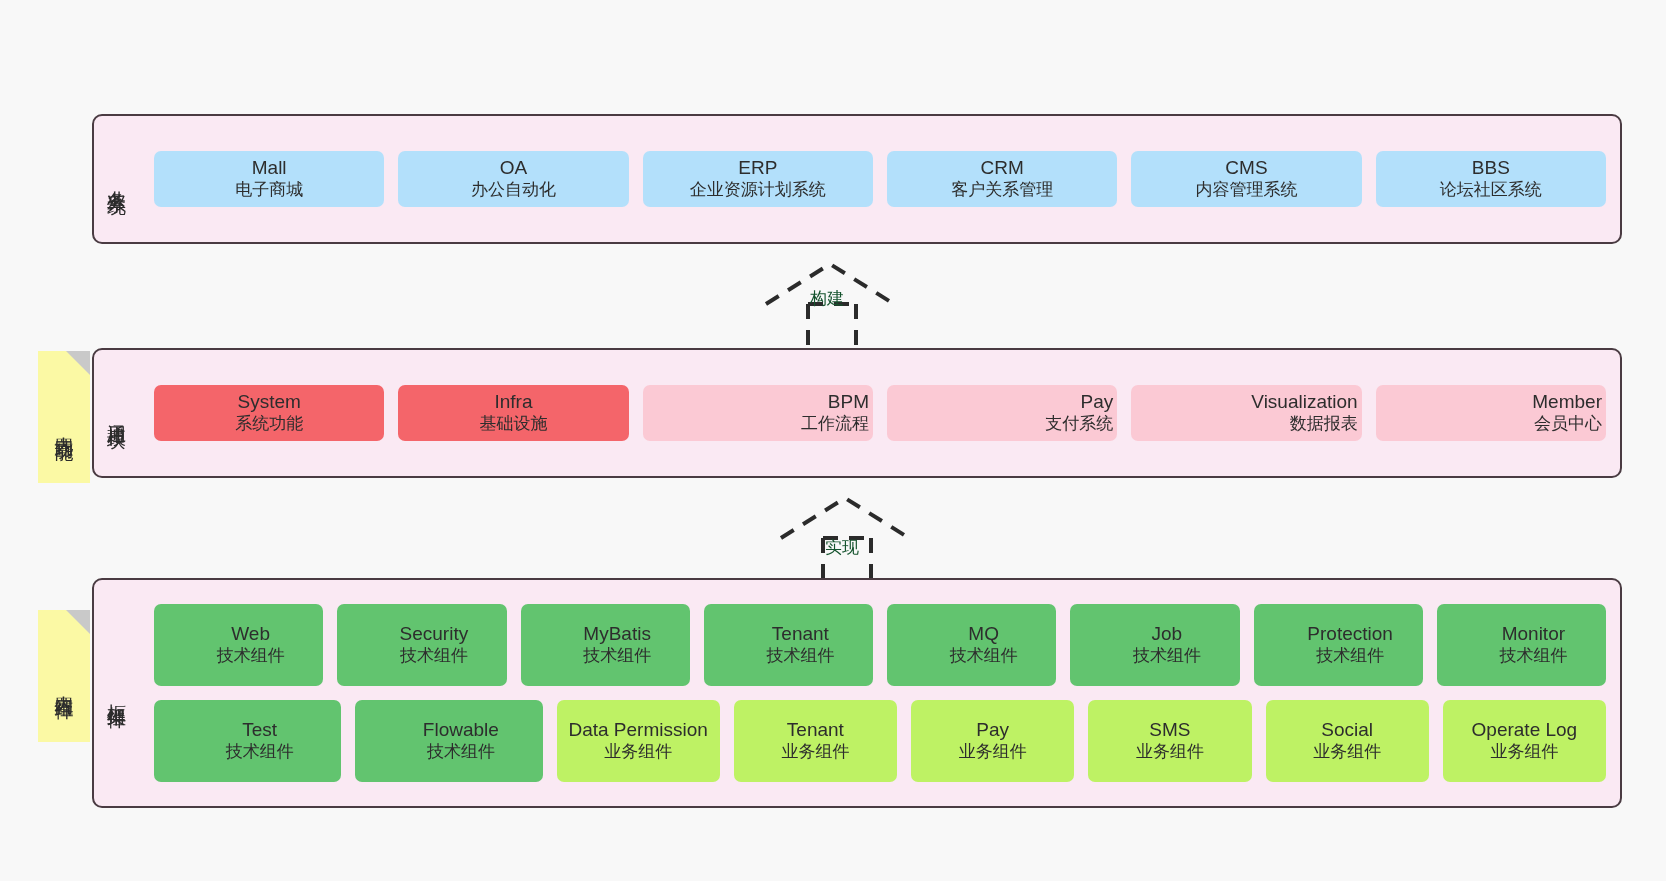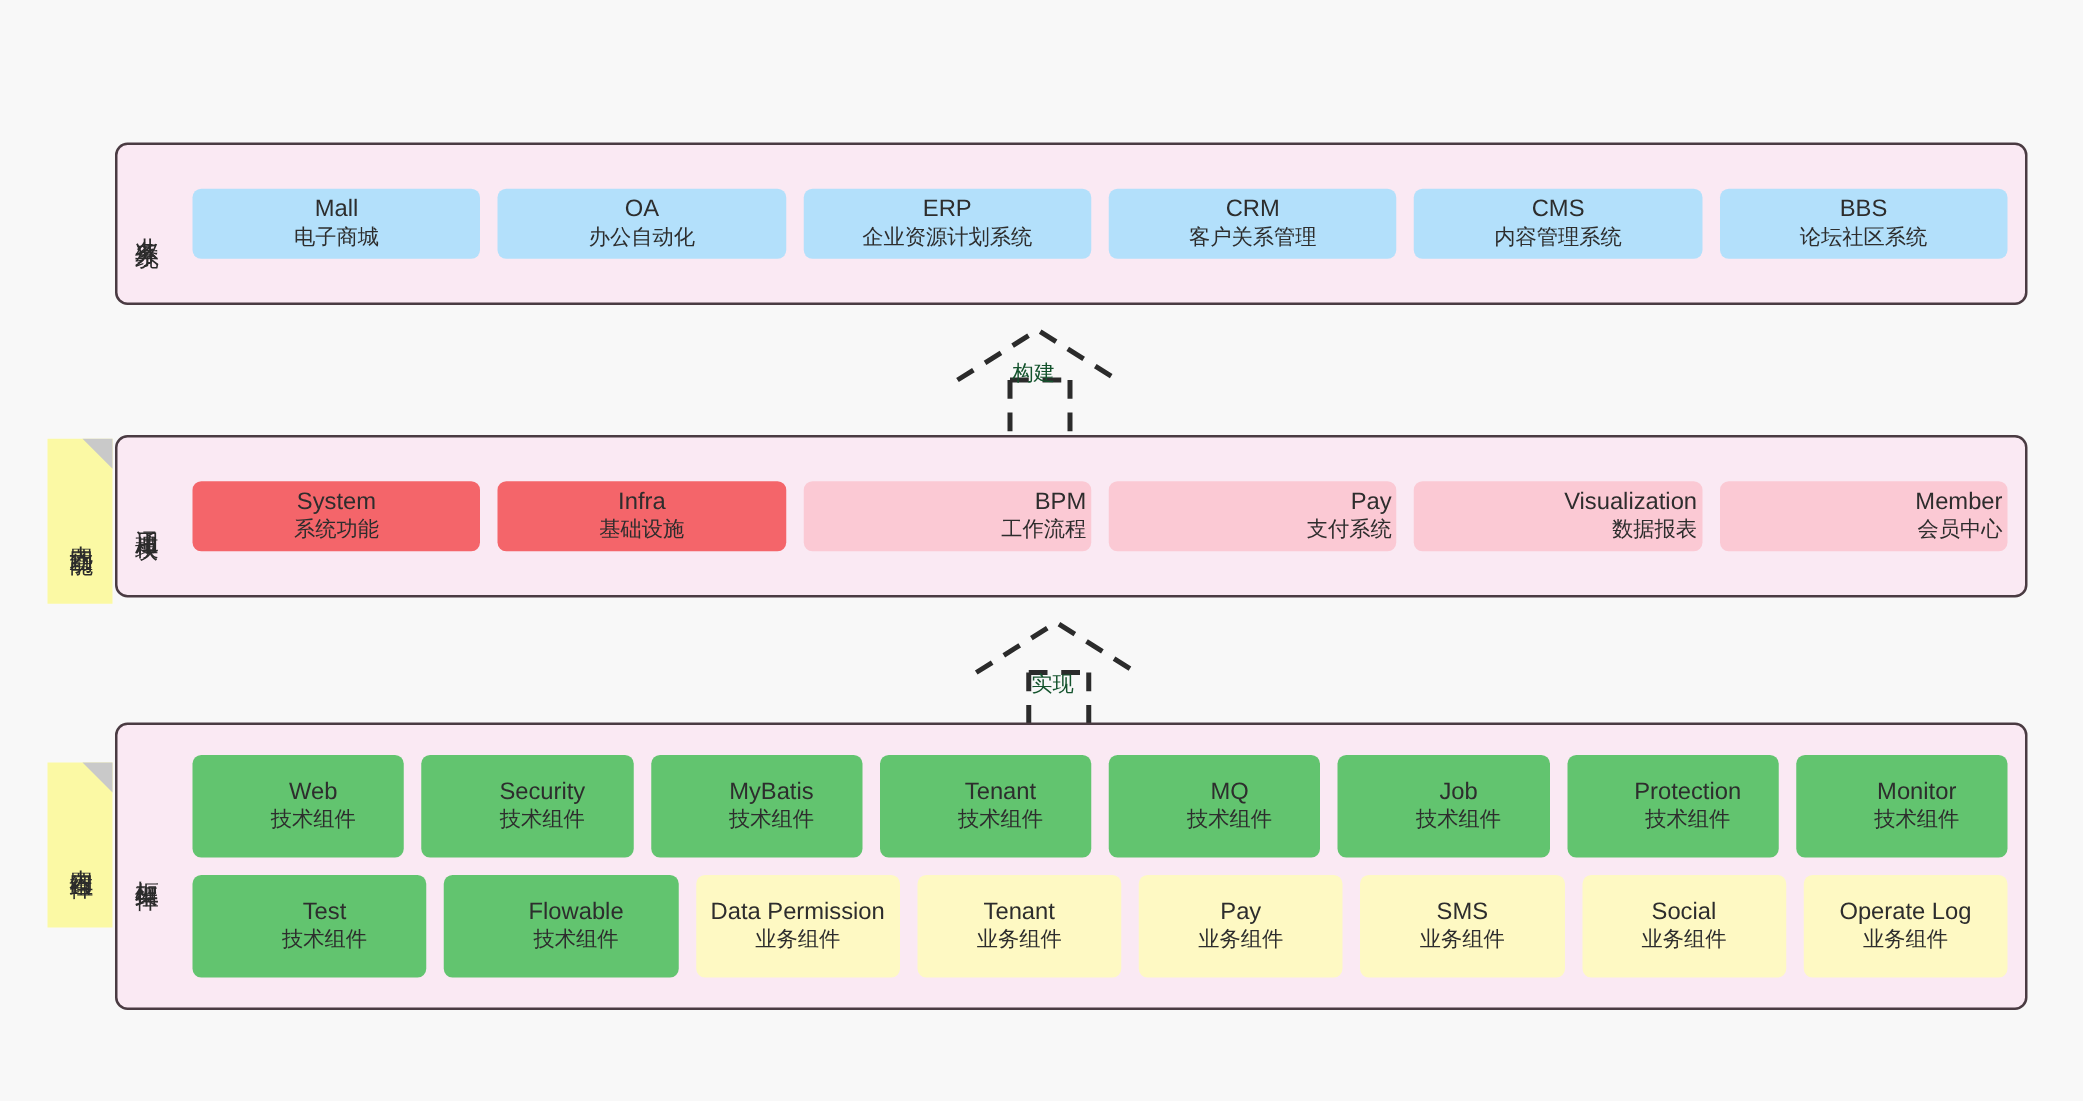--- a/index.html
+++ b/index.html
@@ -83,21 +83,21 @@
     font-size: 17px;
     line-height: 1.2;
     color: #2d2d2d;
     margin-top: 1px;
   }
 
   .node.blue       { background: #b3e0fb; }
   .node.red        { background: #f4656a; }
   .node.pink       { background: #fbc9d4; align-items: flex-end; }
   .node.green      { background: #62c46f; padding-left: 28px; }
-  .node.lightgreen { background: #fef9c3; }
+  .node.lightgreen { background: #bef264; }
 
   
   .sticky {
     position: absolute;
     background: #fbf9a4;
     box-sizing: border-box;
     display: flex;
     align-items: center;
     justify-content: center;
     font-size: 19px;

